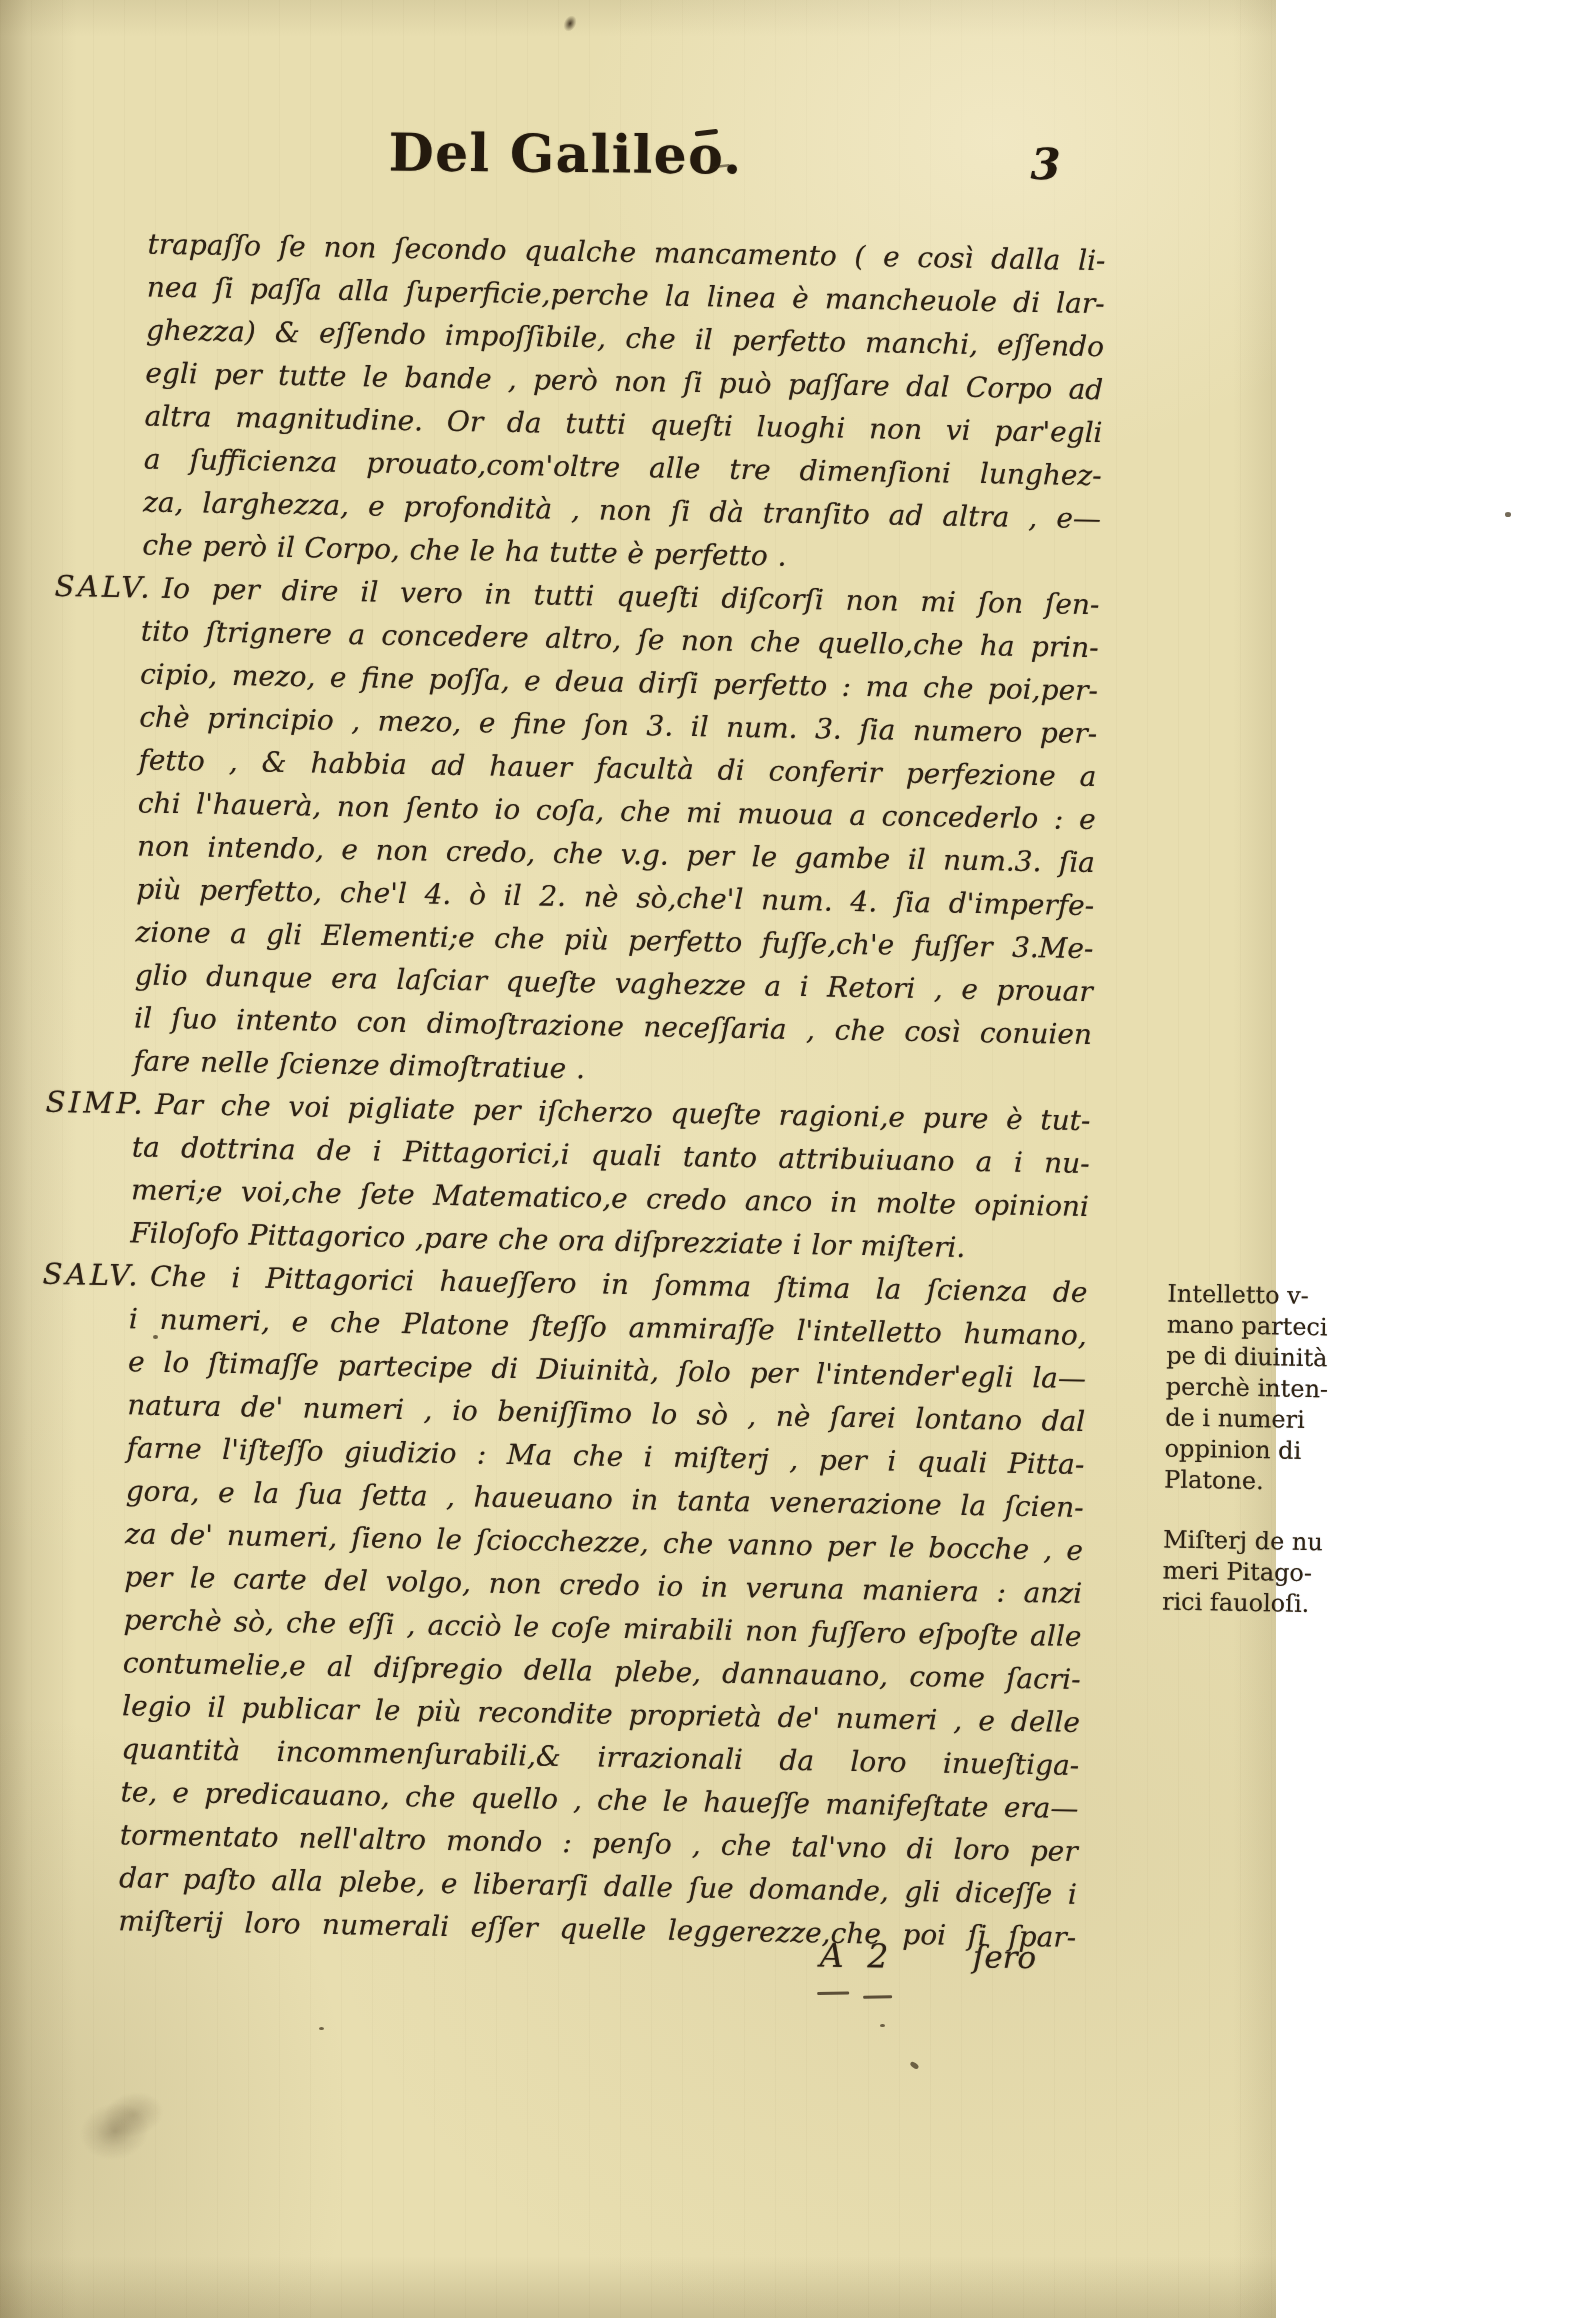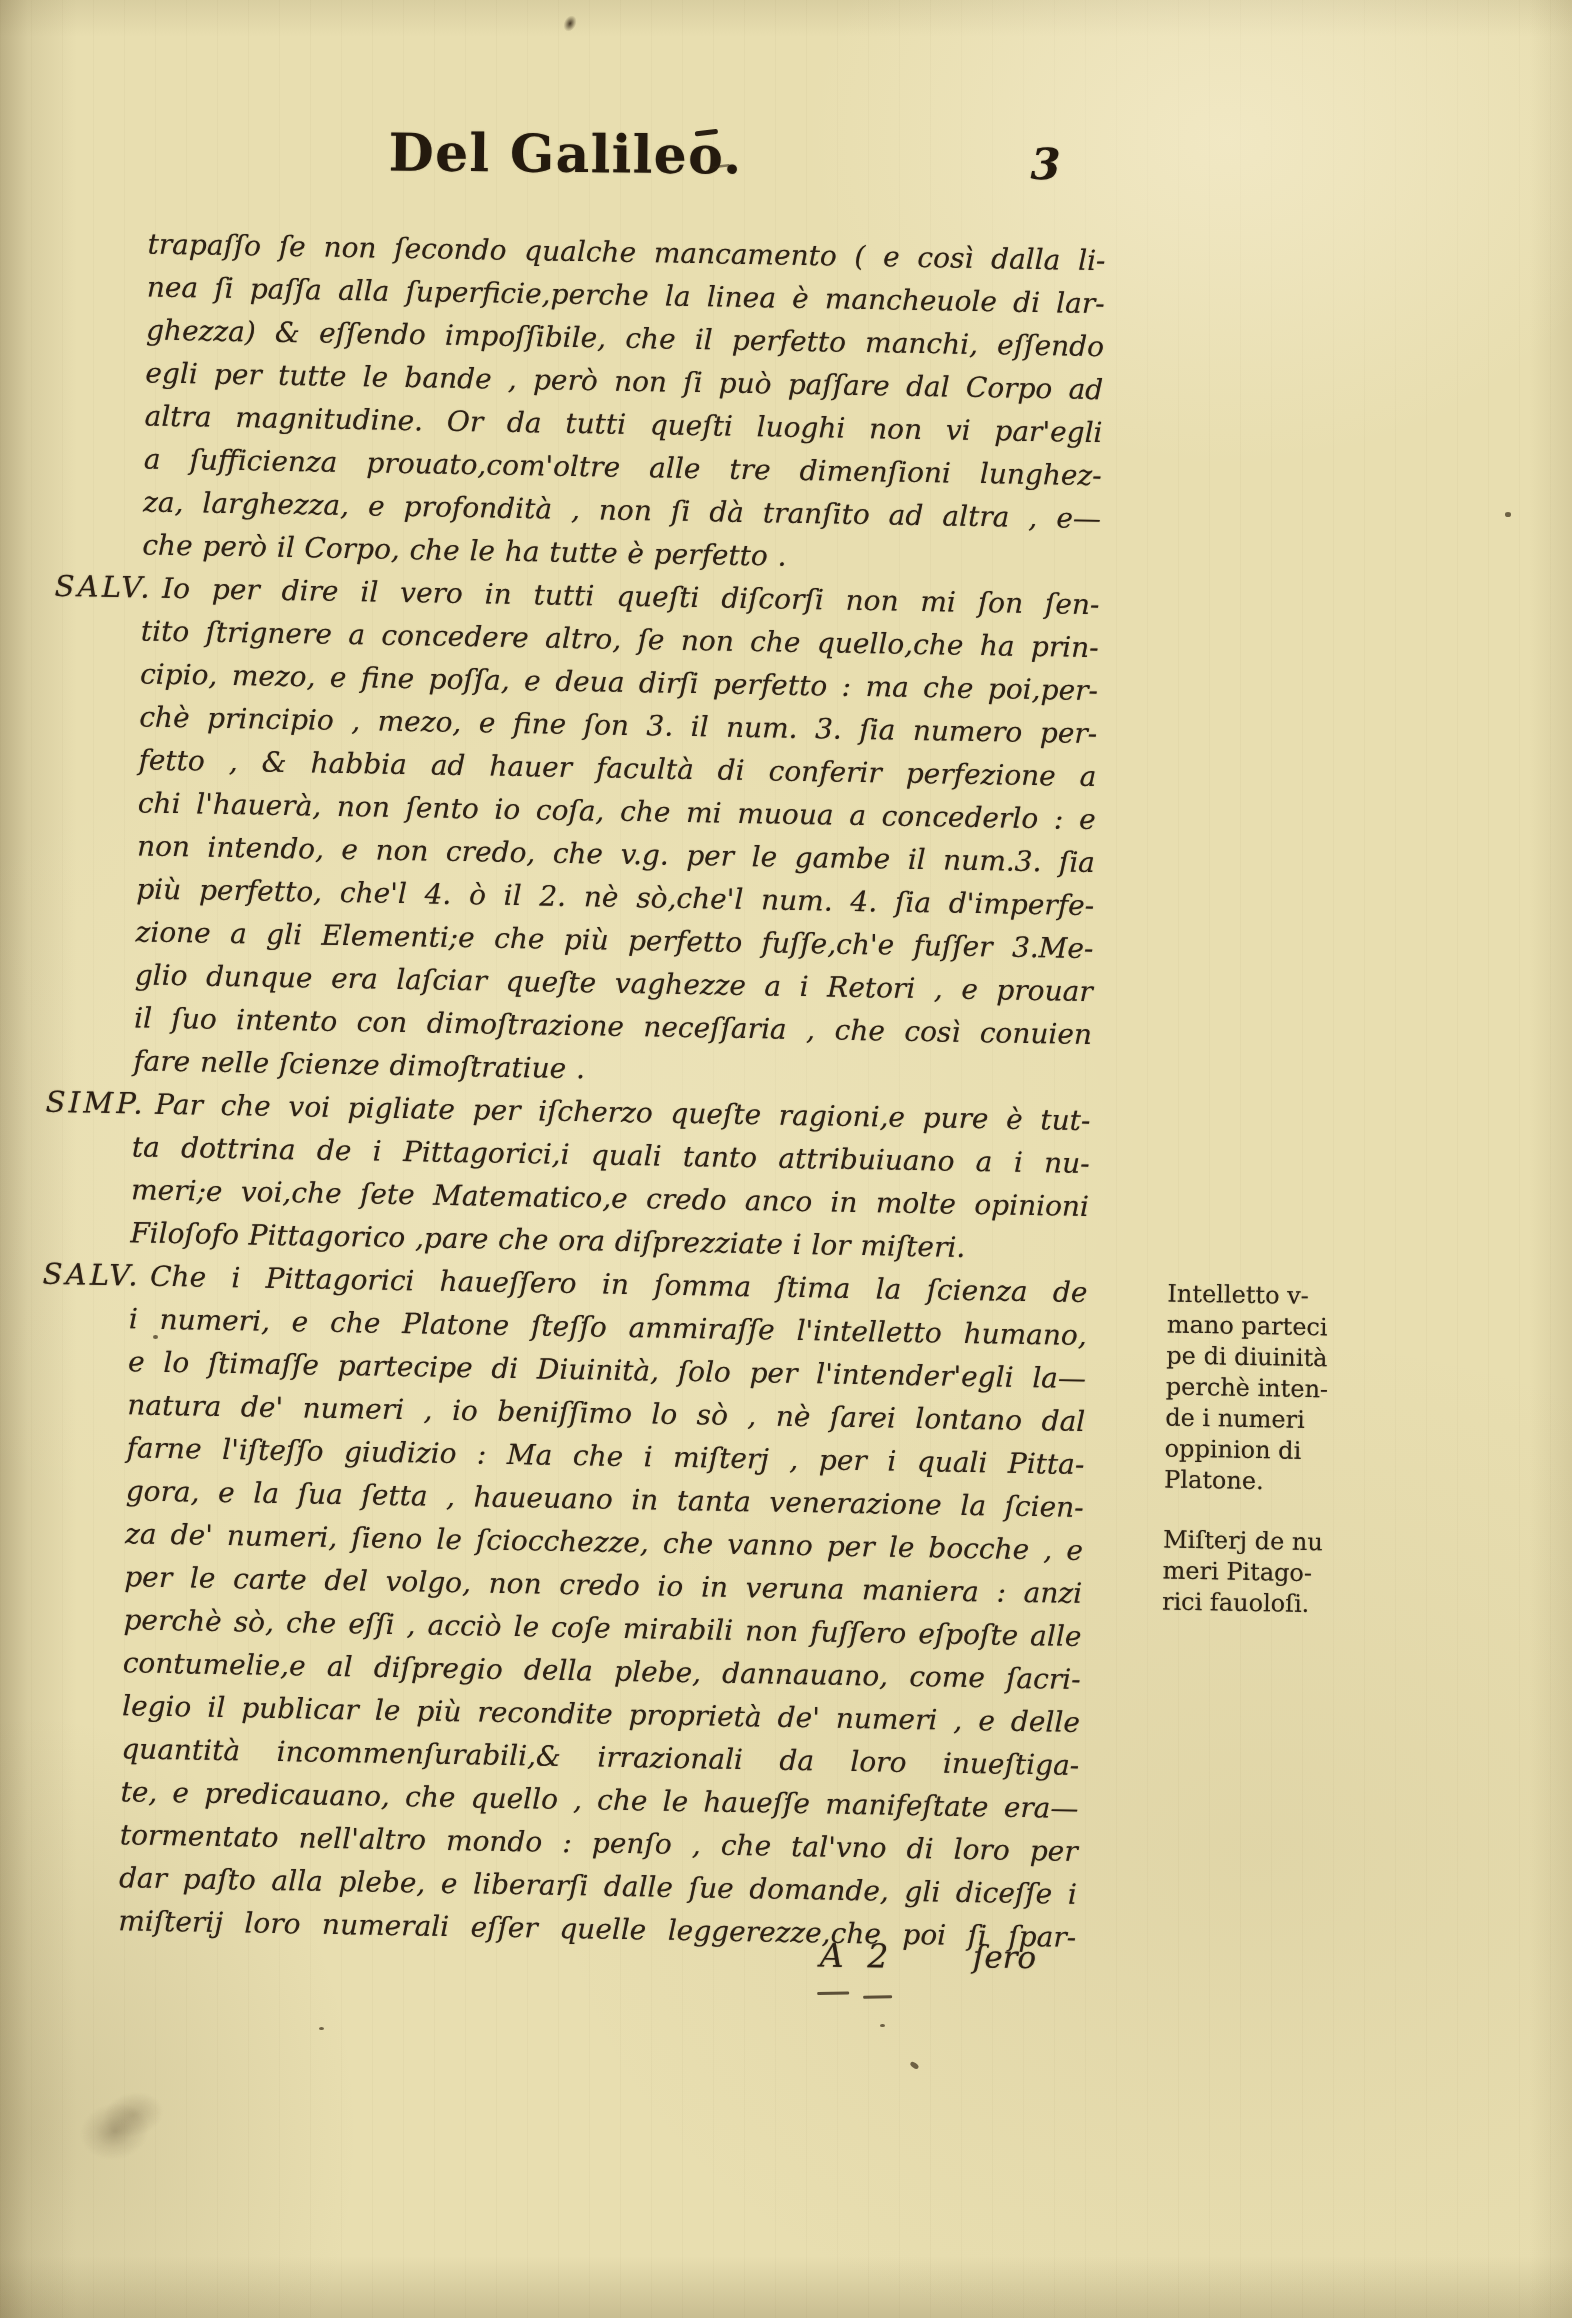--- a/index.html
+++ b/index.html
@@ -4,21 +4,21 @@
 <style>
   html, body {
     margin: 0;
     padding: 0;
     width: 1576px;
     height: 2319px;
     overflow: hidden;
   }
   .page {
     position: relative;
-    width: 1572px;
+    width: 1276px;
     height: 2319px;
     background-color: var(--paper, #e8deb0);
     background-image:
       radial-gradient(ellipse 599px 466px at 78% 6%, rgba(248,240,212,0.55), rgba(248,240,212,0) 70%),
       radial-gradient(ellipse 865px 666px at 32% 50%, rgba(252,246,222,0.22), rgba(252,246,222,0) 75%),
       radial-gradient(ellipse 998px 732px at 80% 80%, rgba(120,100,55,0.07), rgba(120,100,55,0) 72%),
       radial-gradient(ellipse 466px 599px at 2% 92%, rgba(100,85,45,0.16), rgba(100,85,45,0) 70%),
       repeating-linear-gradient(90deg, rgba(120,105,65,0.045) 0px, rgba(120,105,65,0.045) 1.3px, rgba(0,0,0,0) 1.3px, rgba(0,0,0,0) 31px),
       linear-gradient(90deg, rgba(95,78,42,0.32) 0px, rgba(95,78,42,0.12) 28px, rgba(95,78,42,0) 77px),
       linear-gradient(270deg, rgba(110,95,55,0.14) 0px, rgba(110,95,55,0) 43px),

